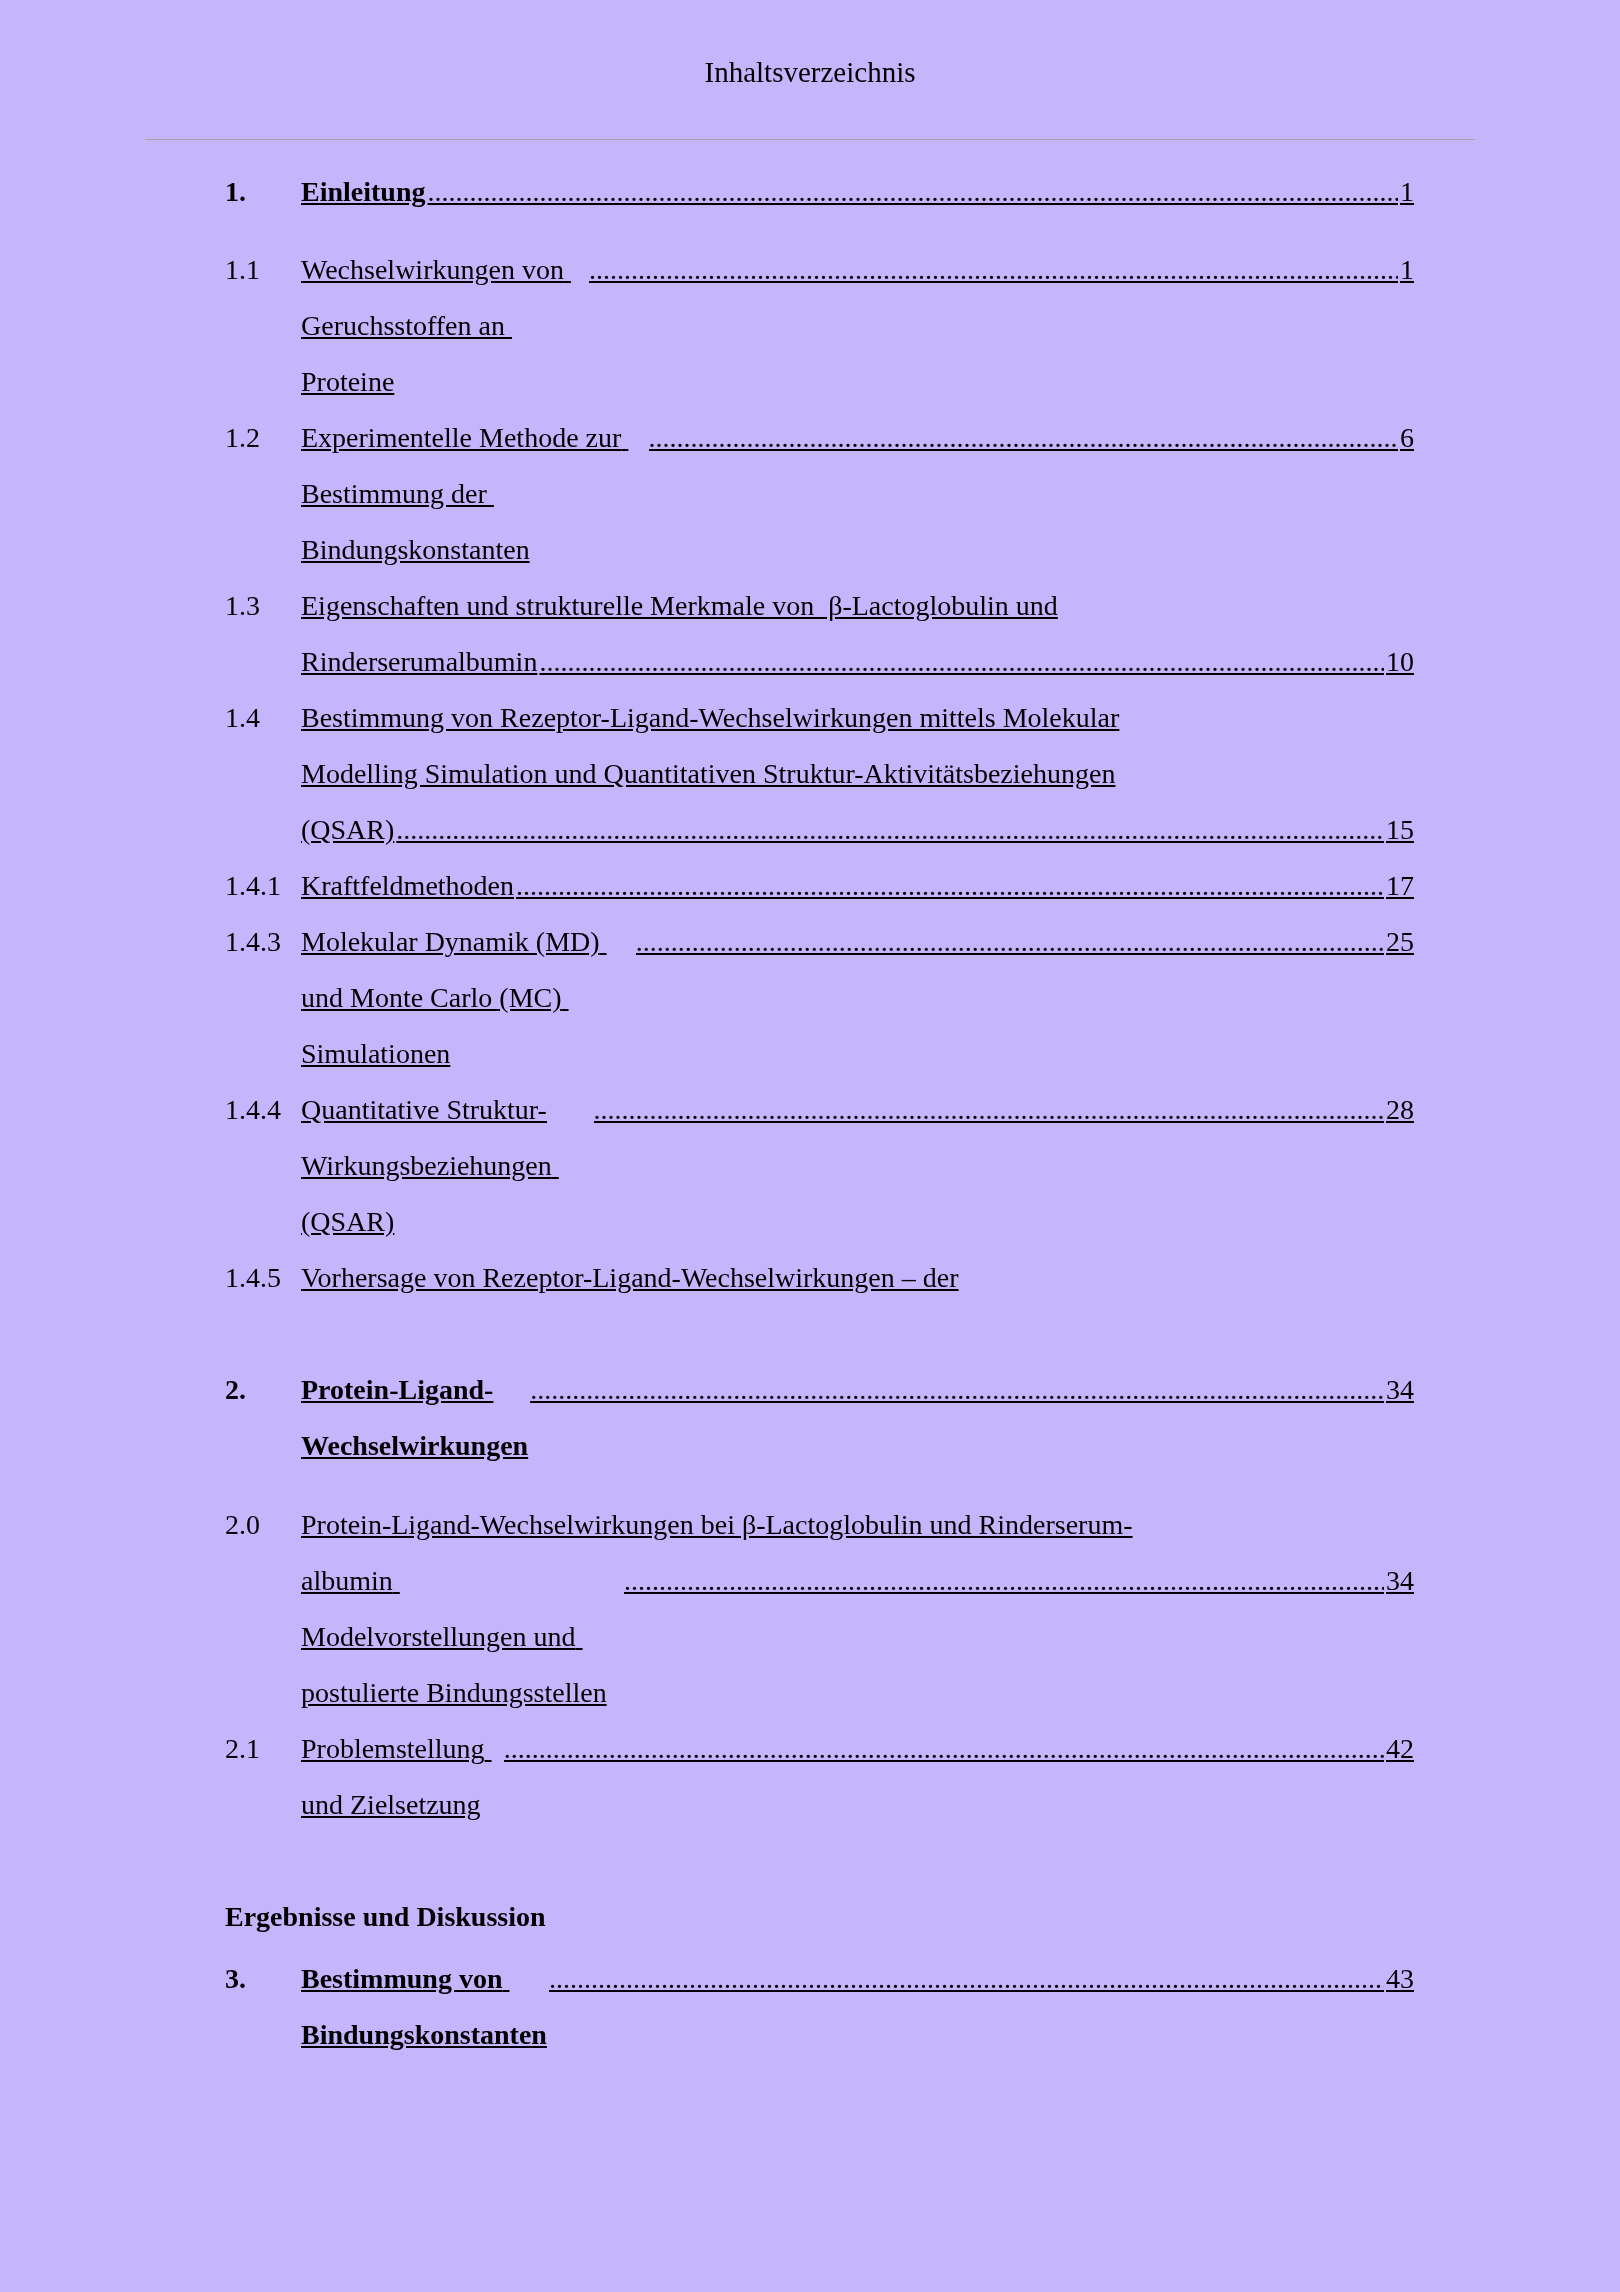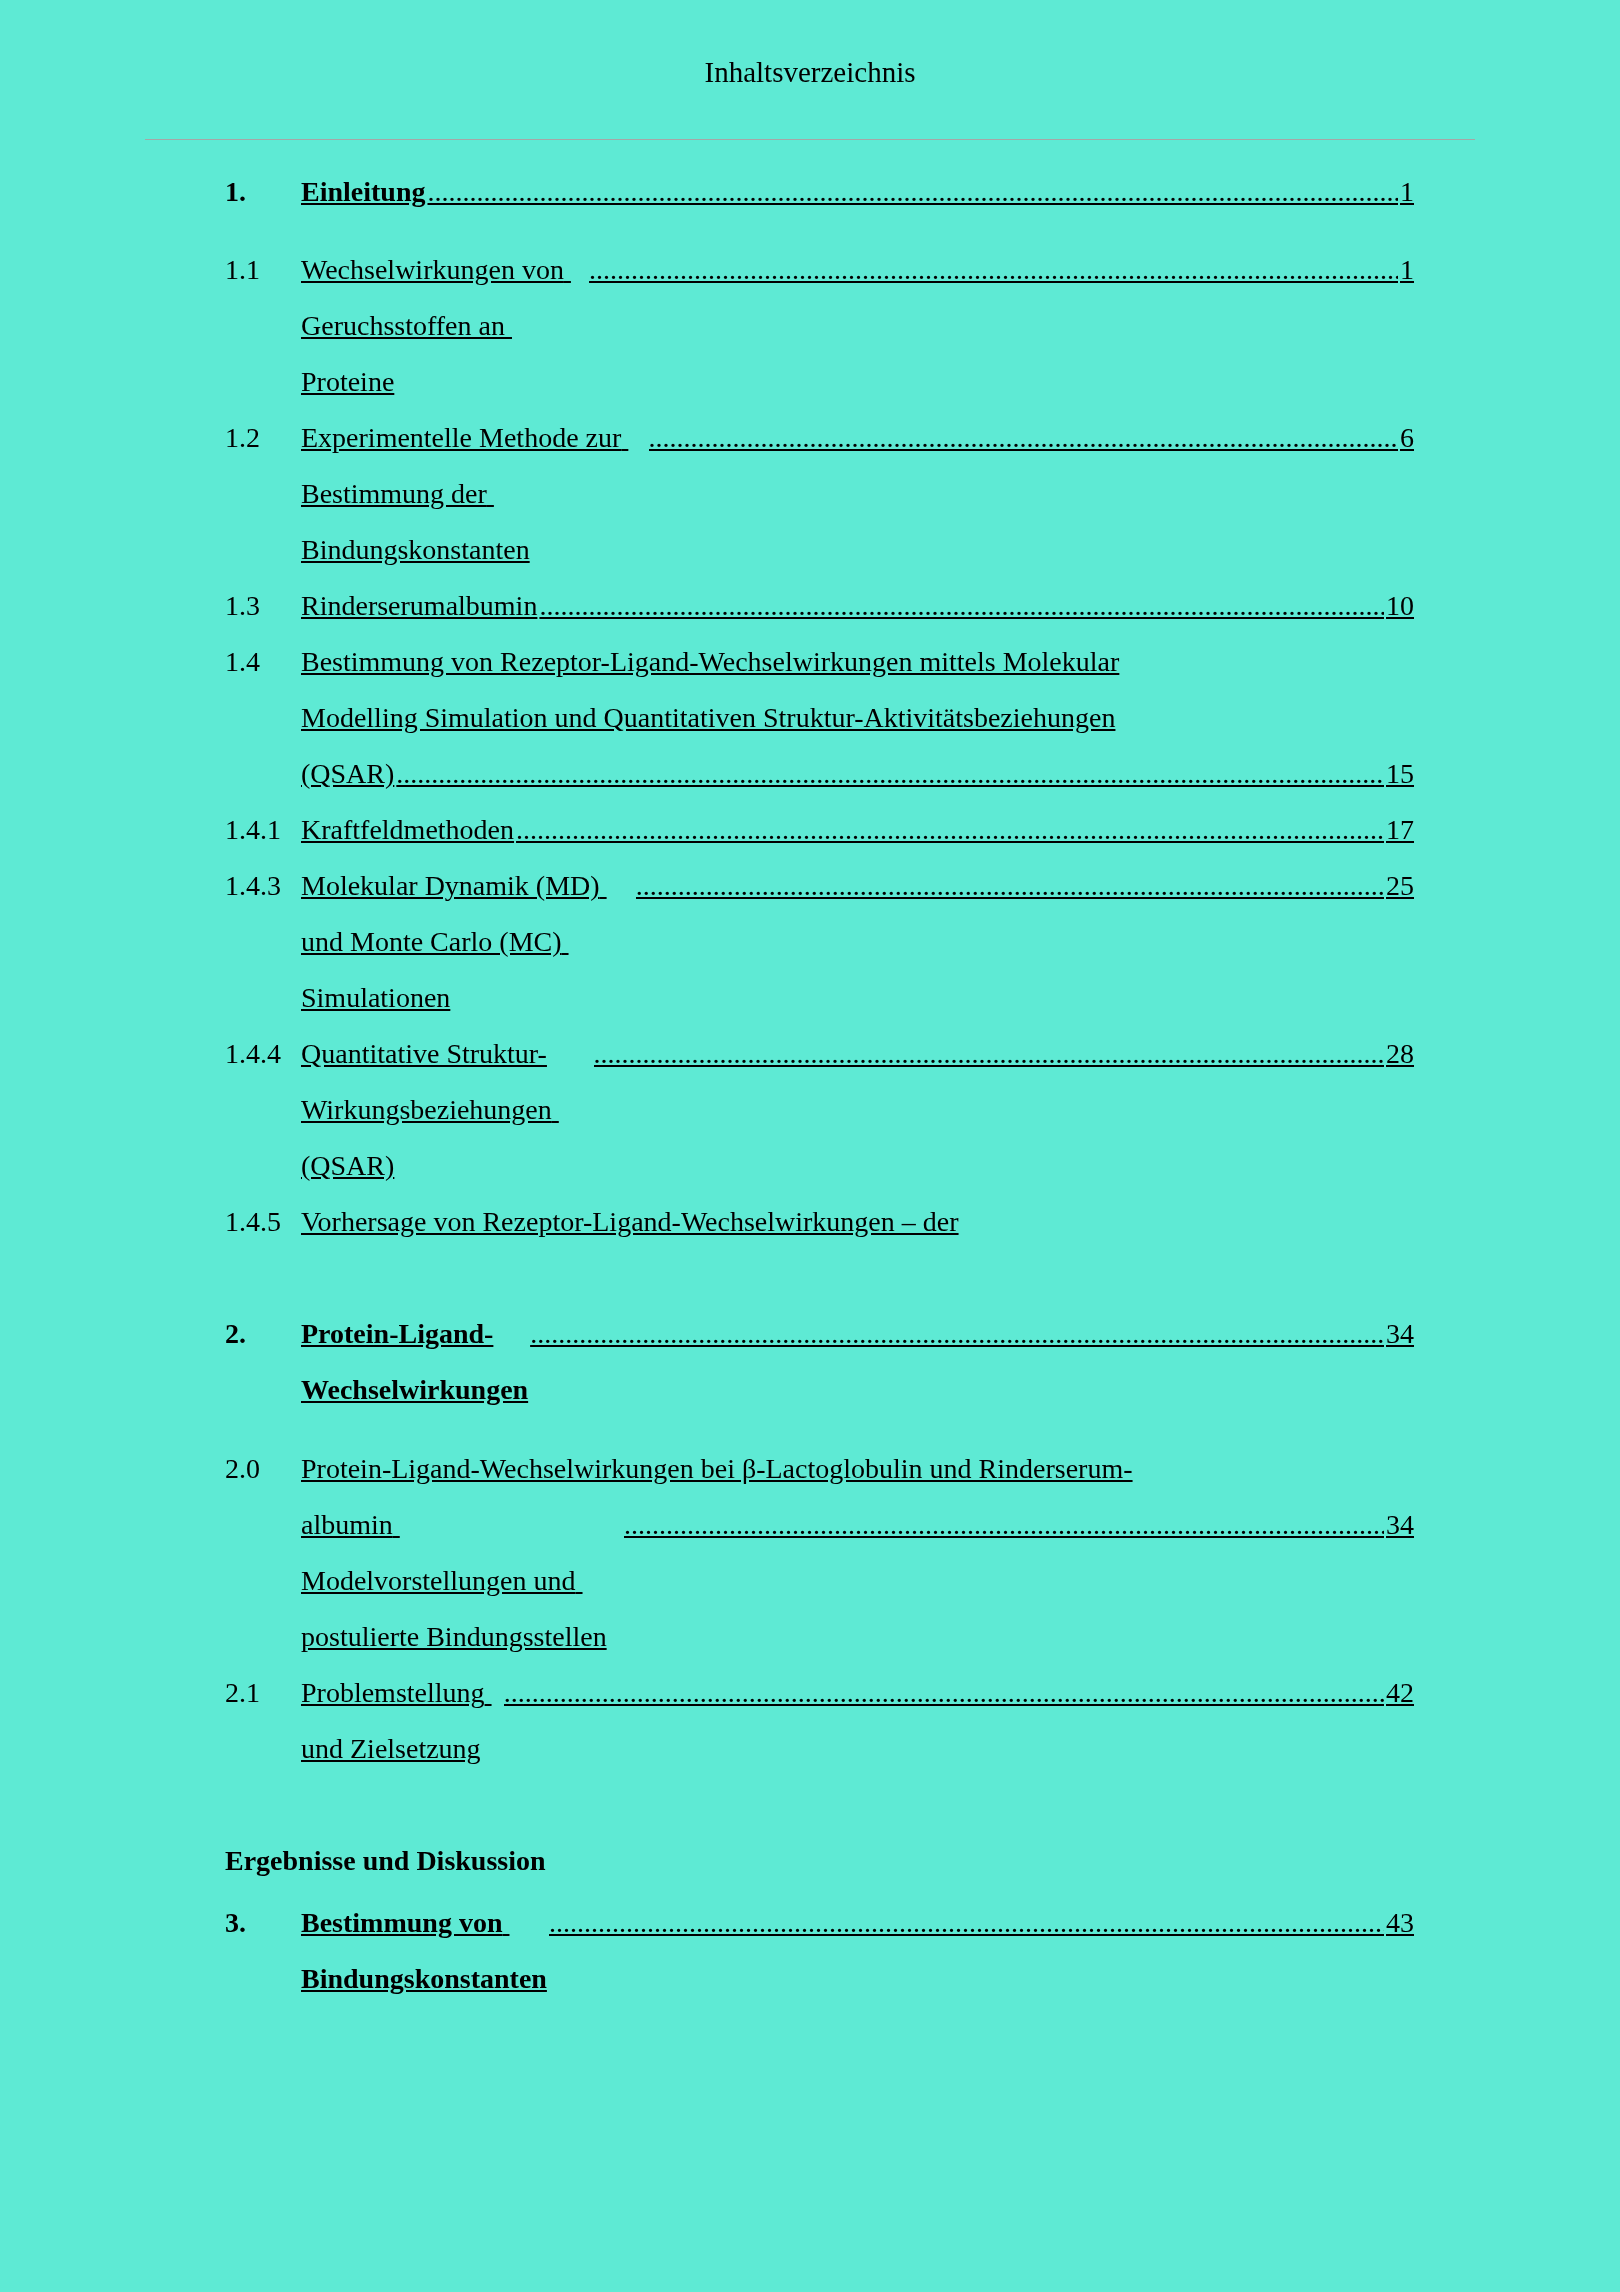--- a/index.html
+++ b/index.html
@@ -1,21 +1,21 @@
 <!DOCTYPE html>
 <html><head>
 <meta charset="utf-8">
 <style>
   * { margin: 0; padding: 0; box-sizing: border-box; }
   html, body { background: #ffffff; }
   .page {
     width: 1620px;
     height: 2293px;
     margin: 0 auto;
-    background: #5eead4;
+    background: #c4b5fd;
     color: #000000;
     font-family: "Liberation Serif", "DejaVu Serif", serif;
     font-size: 28px;
     display: flex;
     flex-direction: column;
     padding: 0 145px;
   }
   .header { text-align: center; padding-top: 55px; }
   .header-title { font-size: 29px; line-height: 35px; display: inline-block; }
   .rule { border-bottom: 1px solid #a6a6a6; margin-top: 49px; }
@@ -78,20 +78,23 @@
           <span class="leader"></span>
           <span class="pagenum">6</span>
         </div>
       </div>
     </div>
 
     <div class="entry">
       <span class="num">1.3</span>
       <div class="body-col">
         <div class="line">
+          <span class="text">Eigenschaften und strukturelle Merkmale von  β-Lactoglobulin und</span>
+        </div>
+        <div class="line">
           <span class="text">Rinderserumalbumin</span>
           <span class="leader"></span>
           <span class="pagenum">10</span>
         </div>
       </div>
     </div>
 
     <div class="entry">
       <span class="num">1.4</span>
       <div class="body-col">

